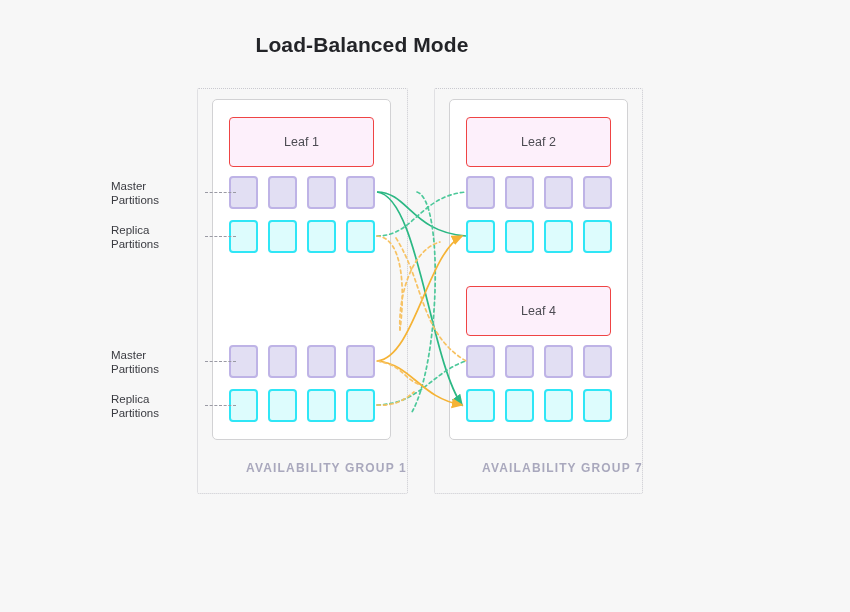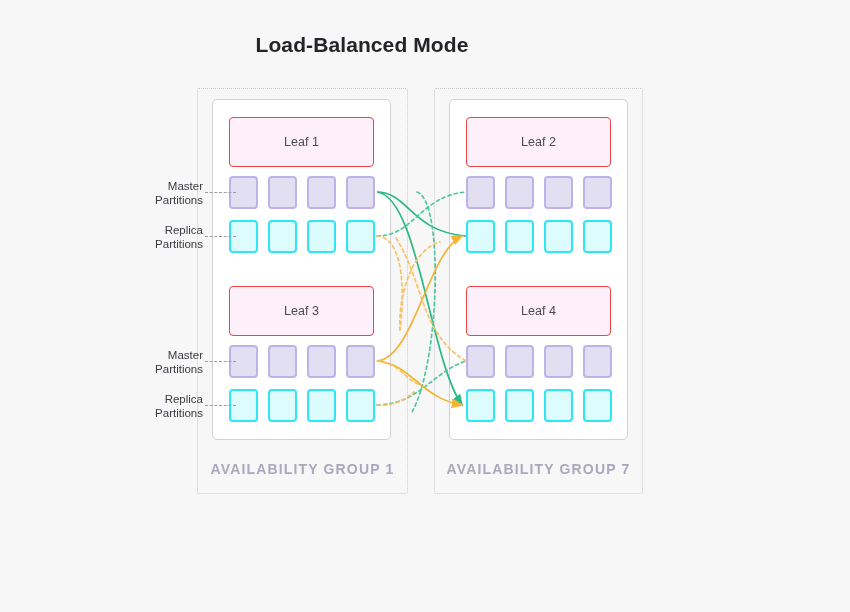--- a/index.html
+++ b/index.html
@@ -36,25 +36,26 @@
     border: 1px dotted #c9c9cf;
     border-radius: 2px;
     box-sizing: border-box;
     background: transparent;
   }
   #ag-frame-1 { left: 197px; top: 88px; width: 211px; height: 406px; }
   #ag-frame-2 { left: 434px; top: 88px; width: 209px; height: 406px; }
   .ag-caption {
     position: absolute;
     top: 461px;
-    font-size: 14px;
+    font-size: 12px;
     font-weight: bold;
     letter-spacing: 1.15px;
     color: #a9a8bd;
     text-align: center;
+    margin-left: 24px;
   }
   #ag-caption-1 { left: 197px; width: 211px; }
   #ag-caption-2 { left: 434px; width: 209px; }
   
   .node-panel {
     position: absolute;
     top: 99px;
     width: 179px;
     height: 341px;
     background: #ffffff;
@@ -99,21 +100,21 @@
     background: #ddfcfd;
     border: 2px solid #2fe6f6;
   }
   
   .row-label {
     position: absolute;
     width: 92px;
     font-size: 11.5px;
     line-height: 13.5px;
     color: #3a3b41;
-    text-align: right;
+    text-align: left;
   }
   #row-label-m1 { left: 111px; top: 180px; }
   #row-label-r1 { left: 111px; top: 224px; }
   #row-label-m2 { left: 111px; top: 349px; }
   #row-label-r2 { left: 111px; top: 393px; }
   .leader {
     position: absolute;
     height: 0;
     border-top: 1px dashed #9a9aa4;
     left: 205px;
@@ -144,23 +145,20 @@
   <div class="ag-frame" id="ag-frame-2"></div>
 
   <div class="node-panel" id="node-panel-1"></div>
   <div class="node-panel" id="node-panel-2"></div>
 
   <div class="leaf-box" id="leaf-box-1">
     <span>Leaf 1</span>
   </div>
   <div class="leaf-box" id="leaf-box-2">
     <span>Leaf 2</span>
-  </div>
-  <div class="leaf-box" id="leaf-box-3">
-    <span>Leaf 3</span>
   </div>
   <div class="leaf-box" id="leaf-box-4">
     <span>Leaf 4</span>
   </div>
 
   <div class="partition master" style="left:229px; top:176px;"></div>
   <div class="partition master" style="left:268px; top:176px;"></div>
   <div class="partition master" style="left:307px; top:176px;"></div>
   <div class="partition master" style="left:346px; top:176px;"></div>
 

